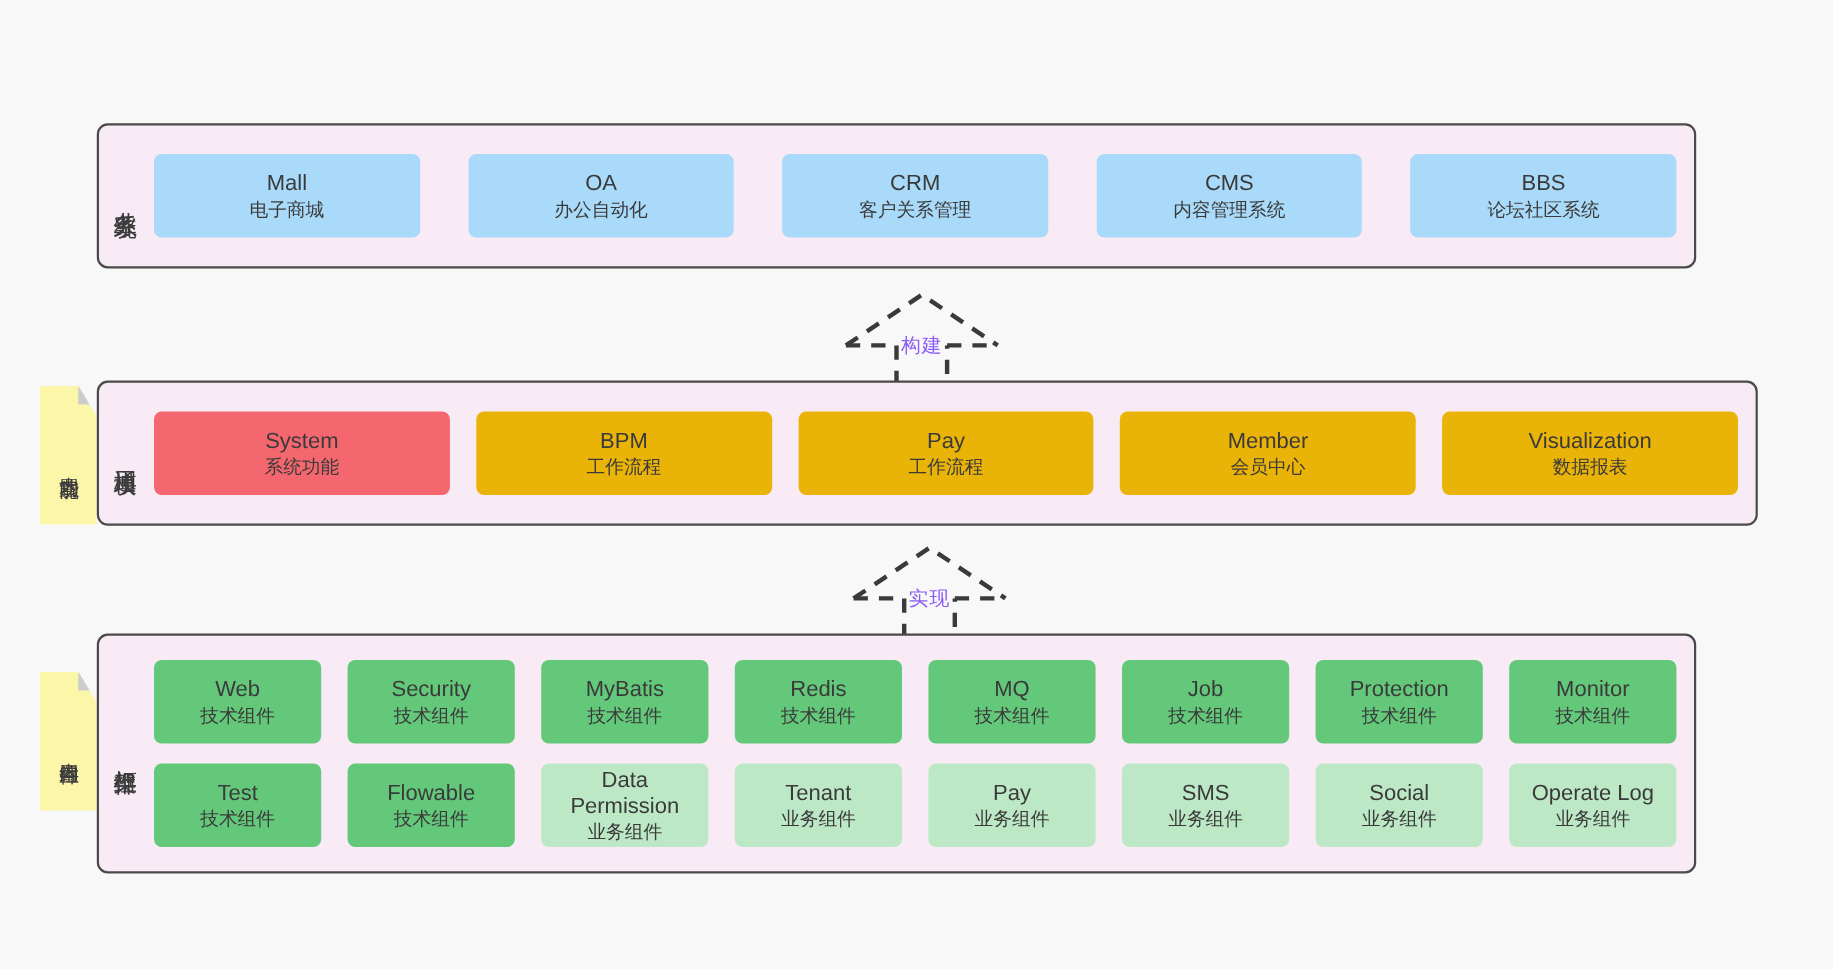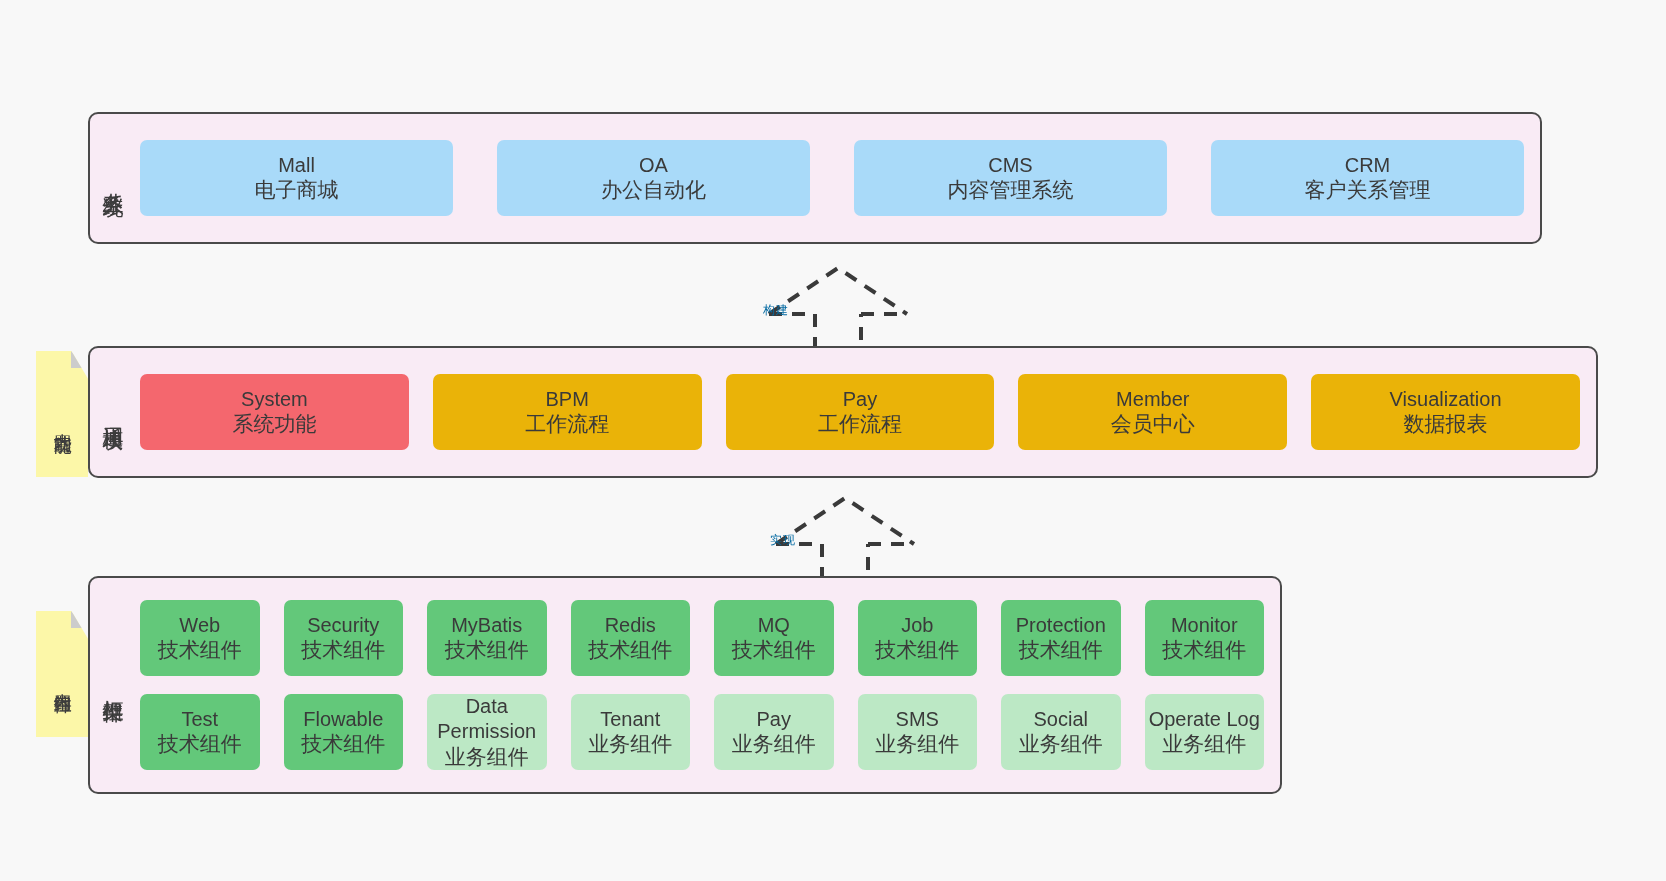--- a/index.html
+++ b/index.html
@@ -71,39 +71,39 @@
     text-align: center;
     box-sizing: border-box;
     padding: 6px 4px;
     line-height: 1.24;
   }
   .cell .t1 {
     font-size: 20px;
     color: #3a3a3a;
   }
   .cell .t2 {
-    font-size: 21px;
+    font-size: 17px;
     color: #3a3a3a;
   }
 
   
   .c-blue       { background: #a9daf9; }
   .c-red        { background: #f4676e; }
   .c-pink       { background: #eab308; }
   .c-green      { background: #63c87a; }
   .c-lightgreen { background: #bce8c5; }
 
   
   #layer-business  { left: 88px;  top: 112px; width: 1454px; height: 132px; }
   #layer-business .row { height: 76px; gap: 44px; }
 
   #layer-module    { left: 88px;  top: 346px; width: 1510px; height: 132px; }
   #layer-module .row { height: 76px; }
 
-  #layer-framework { left: 88px;  top: 576px; width: 1194px; height: 218px; }
+  #layer-framework { left: 88px;  top: 576px; width: 1454px; height: 218px; }
   #layer-framework .row { height: 76px; }
   #layer-framework .layer-body { gap: 18px; }
 
   
   .note {
     position: absolute;
     background: #fcf7a8;
     width: 52px;
     box-sizing: border-box;
     display: flex;
@@ -137,23 +137,23 @@
     position: absolute;
     width: 150px;
     height: 92px;
   }
   .arrow svg { display: block; }
   .arrow-label {
     position: absolute;
     left: 0;
     right: 0;
     top: 40px;
-    text-align: left;
-    font-size: 12px;
-    color: #0369a1;
+    text-align: center;
+    font-size: 18px;
+    color: #8b5cf6;
     letter-spacing: 1px;
   }
   #arrow-build   { left: 763px; top: 262px; }
   #arrow-impl    { left: 770px; top: 492px; }
 </style>
 </head>
 <body>
 
 <div id="canvas">
 
@@ -163,26 +163,30 @@
       <div class="row">
         <div class="cell c-blue">
           <span class="t1">Mall</span>
           <span class="t2">电子商城</span>
         </div>
         <div class="cell c-blue">
           <span class="t1">OA</span>
           <span class="t2">办公自动化</span>
         </div>
         <div class="cell c-blue">
+          <span class="t1">CRM</span>
+          <span class="t2">客户关系管理</span>
+        </div>
+        <div class="cell c-blue">
           <span class="t1">CMS</span>
           <span class="t2">内容管理系统</span>
         </div>
         <div class="cell c-blue">
-          <span class="t1">CRM</span>
-          <span class="t2">客户关系管理</span>
+          <span class="t1">BBS</span>
+          <span class="t2">论坛社区系统</span>
         </div>
       </div>
     </div>
   </div>
 
   <div class="arrow" id="arrow-build">
     <svg width="150" height="92" viewBox="0 0 150 92">
       <polyline points="6,52 75,6 144,52" fill="none" stroke="#3a3a3a" stroke-width="4" stroke-dasharray="13,10" stroke-linecap="butt"></polyline>
       <polyline points="6,52 52,52" fill="none" stroke="#3a3a3a" stroke-width="4" stroke-dasharray="13,10"></polyline>
       <polyline points="98,52 144,52" fill="none" stroke="#3a3a3a" stroke-width="4" stroke-dasharray="13,10"></polyline>

